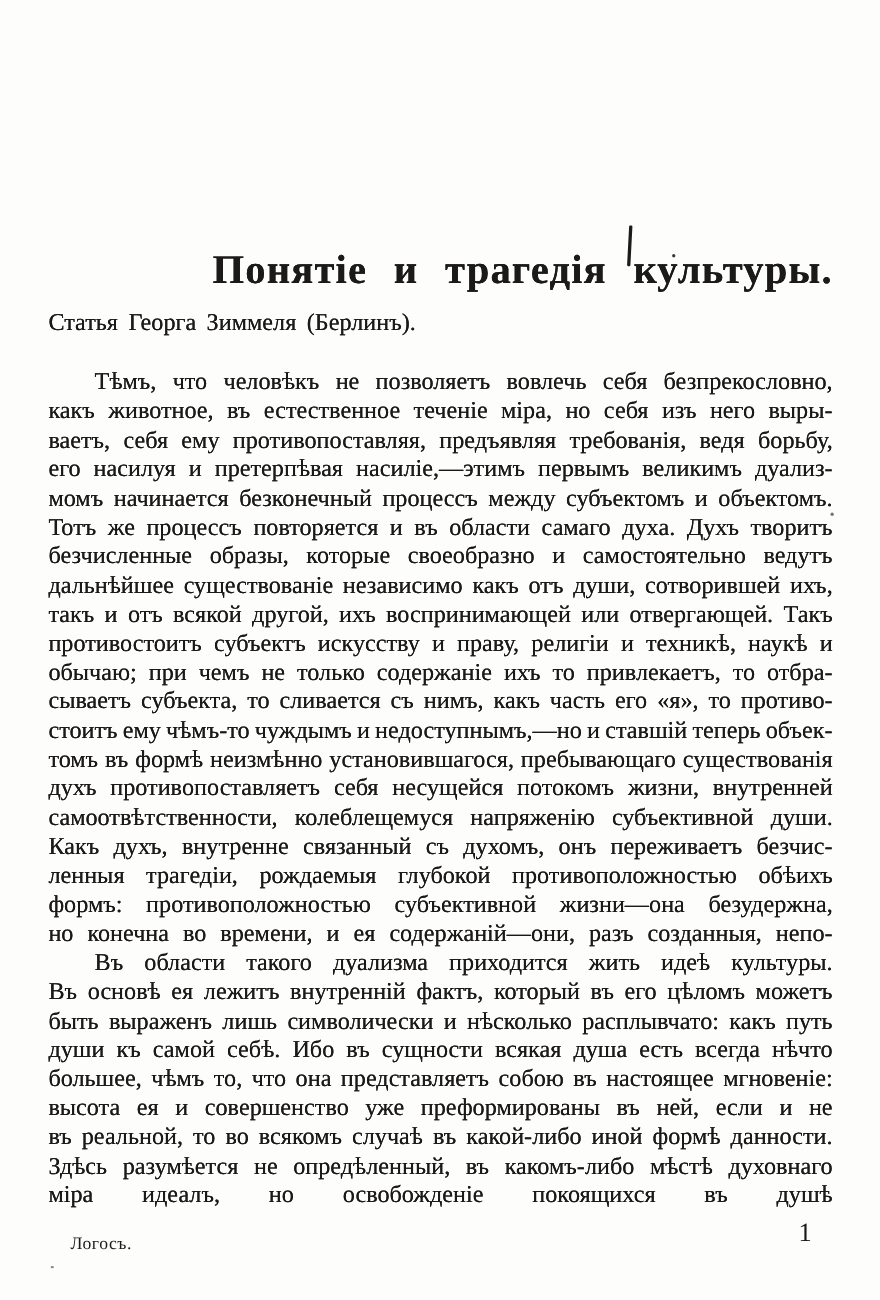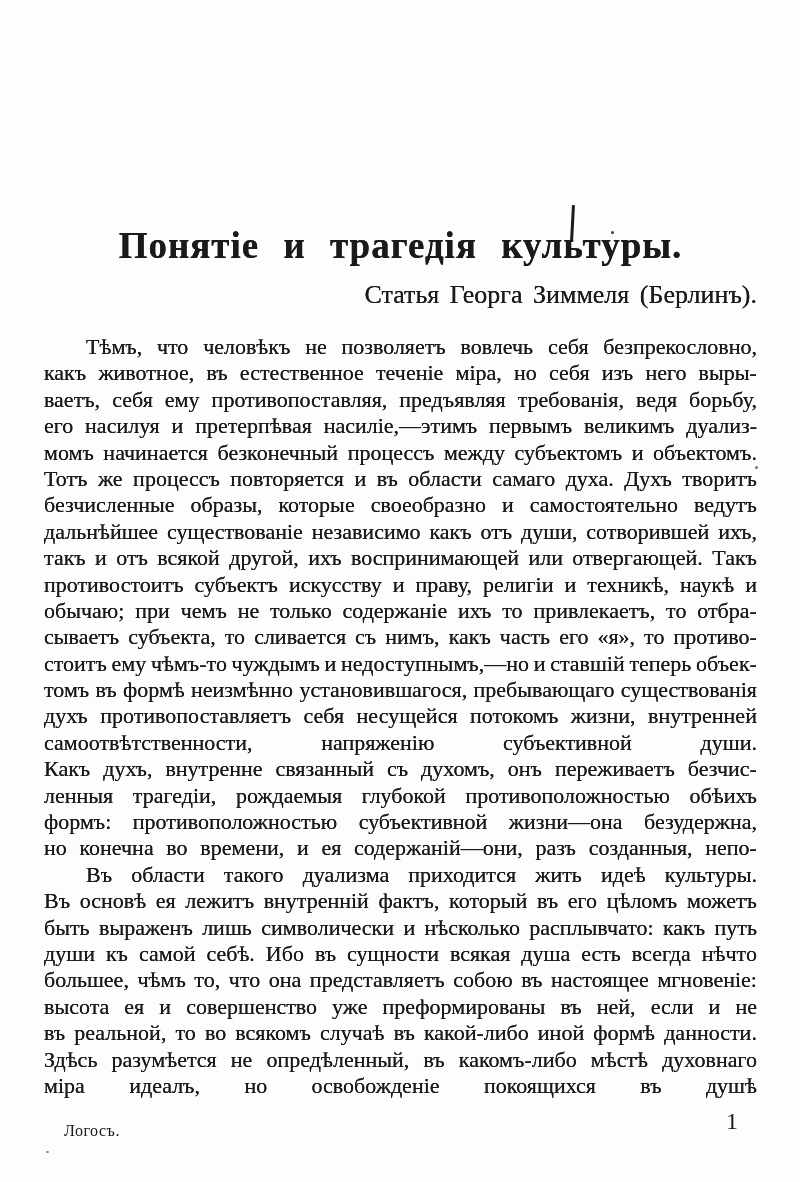--- a/index.html
+++ b/index.html
@@ -8,29 +8,29 @@
     position: relative;
     background: var(--paper, #fdfdfb);
     color: var(--ink, #1c1a18);
     font-family: "Liberation Serif", "DejaVu Serif", serif;
     overflow: hidden;
   }
   .page { position: absolute; inset: 0; }
 
   .title {
     position: absolute; left: 44px; top: 224px; width: 713px;
-    margin: 0; text-align: center;
+    margin: 0; text-align: right;
     font-size: 37px; font-weight: bold;
     letter-spacing: 1px; word-spacing: 14px;
     text-shadow: 0 0 0.5px currentColor;
   }
   .subtitle {
     position: absolute; left: 44px; top: 280px; width: 713px;
-    text-align: right;
-    font-size: 26px; word-spacing: 4px;
+    text-align: left;
+    font-size: 22px; word-spacing: 4px;
     text-shadow: 0 0 0.4px currentColor;
   }
 
   .body-text {
     position: absolute; left: 44px; top: 334px; width: 713px;
     font-size: 22px;
     text-shadow: 0 0 0.45px currentColor;
   }
   .line {
     height: 26.4px; line-height: 26.4px;
@@ -237,20 +237,21 @@
         <span>духъ</span>
         <span>противопоставляетъ</span>
         <span>себя</span>
         <span>несущейся</span>
         <span>потокомъ</span>
         <span>жизни,</span>
         <span>внутренней</span>
       </div>
       <div class="line just">
         <span>самоотвѣтственности,</span>
+        <span>колеблещемуся</span>
         <span>напряженію</span>
         <span>субъективной</span>
         <span>души.</span>
       </div>
       <div class="line just">
         <span>Какъ</span>
         <span>духъ,</span>
         <span>внутренне</span>
         <span>связанный</span>
         <span>съ</span>

